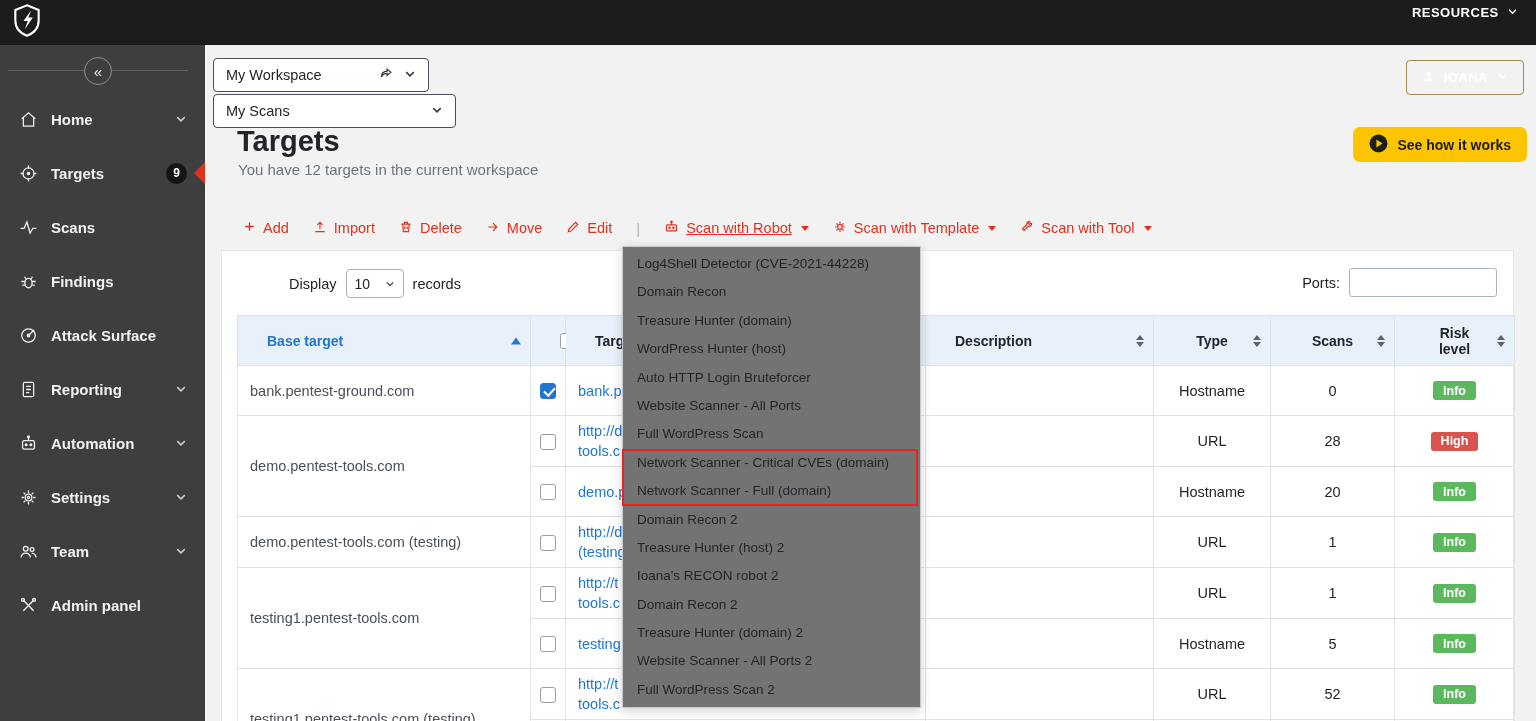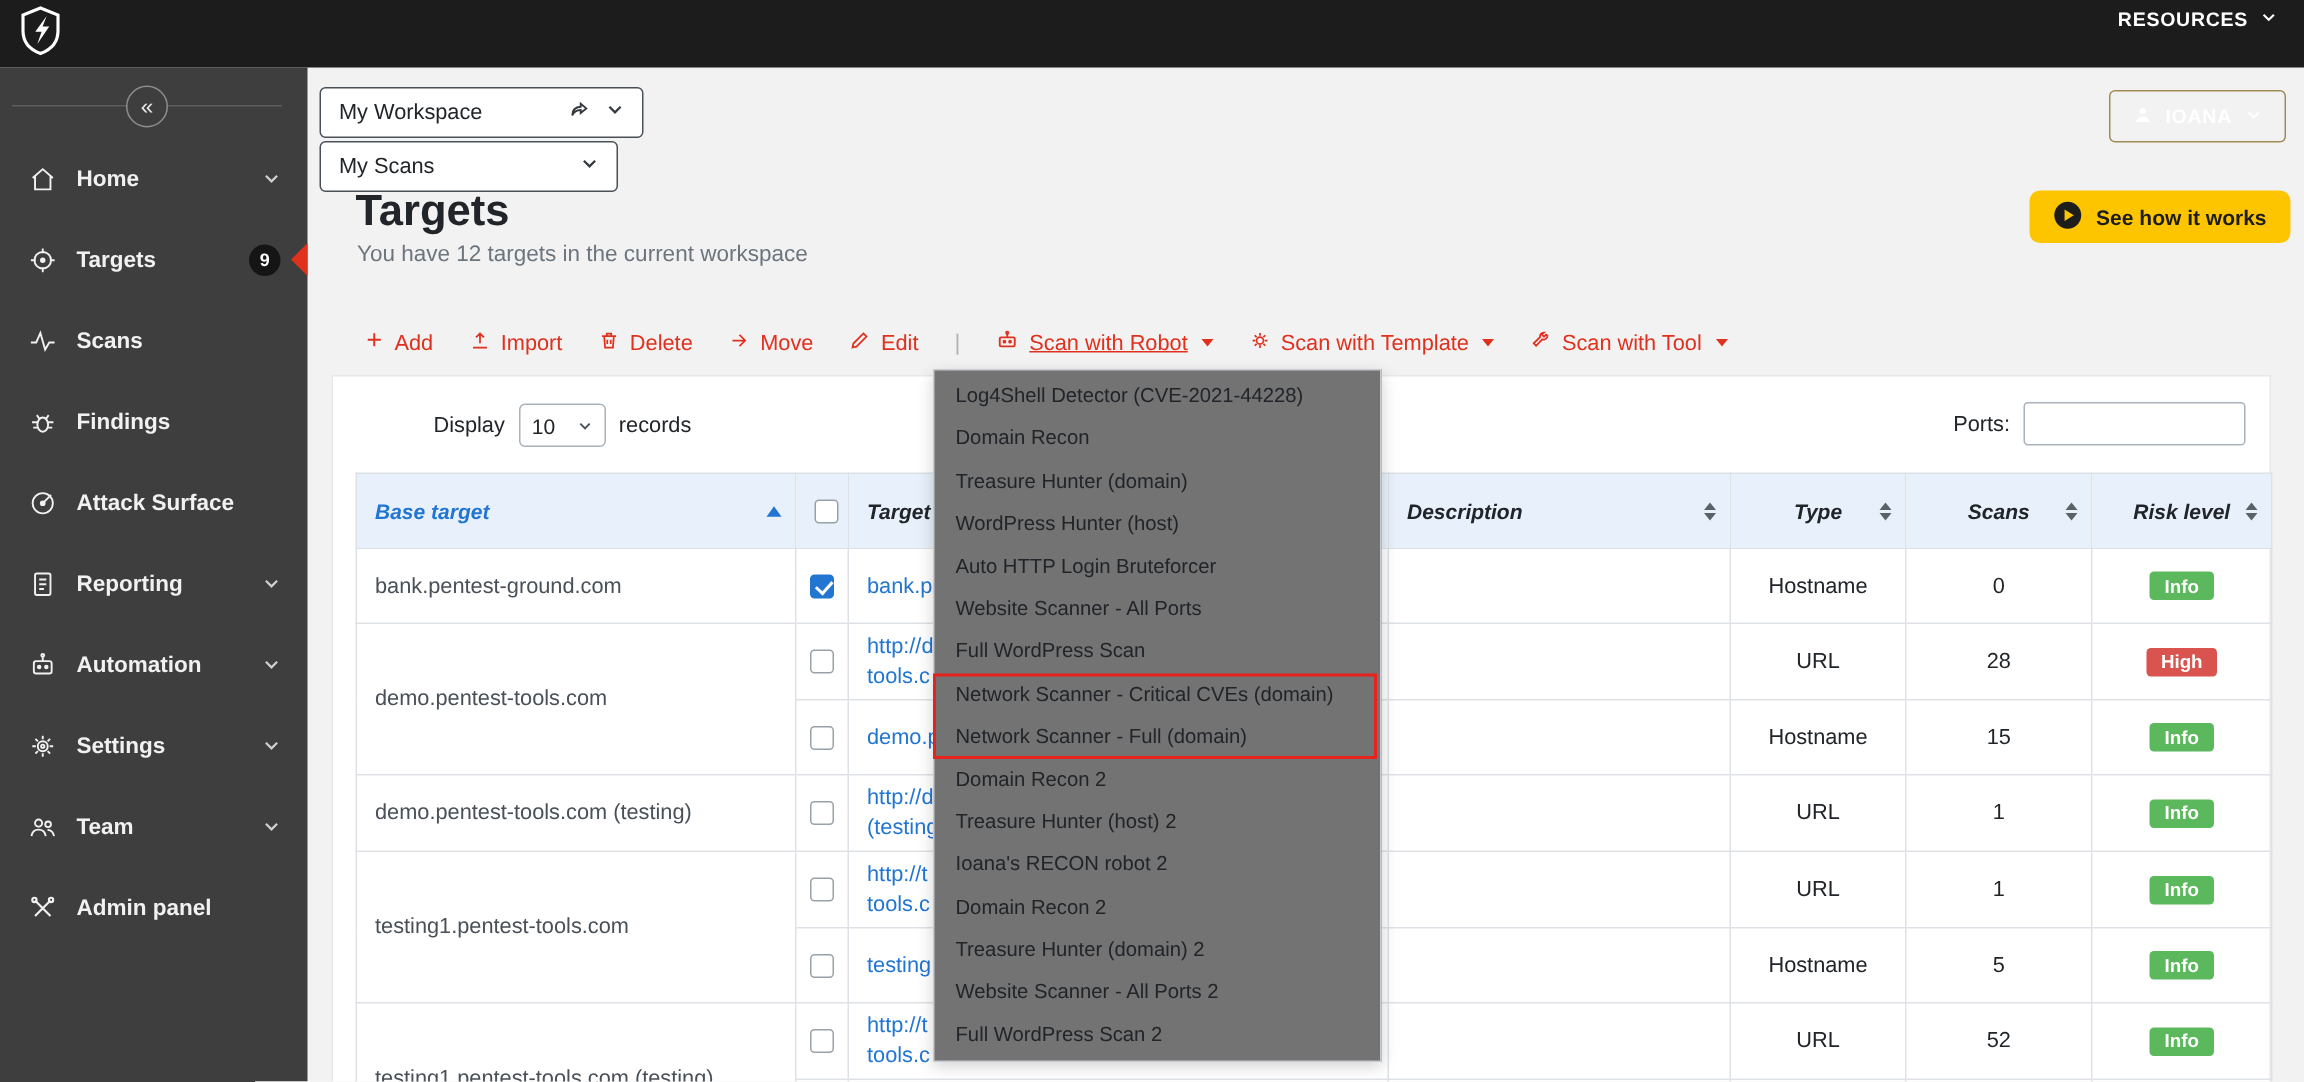--- a/index.html
+++ b/index.html
@@ -23,21 +23,21 @@
   .nlabel{flex:1;}
   .nchev{color:#cfcfcf;display:flex;}
   .badge9{width:21px;height:21px;border-radius:50%;background:#151515;color:#fff;font-size:12px;display:flex;align-items:center;justify-content:center;font-weight:700;}
   .red-arrow{position:absolute;right:0;top:50%;transform:translateY(-50%);width:0;height:0;border-top:11px solid transparent;border-bottom:11px solid transparent;border-right:11px solid #e0301e;}
 
   
   .main{position:absolute;left:205px;top:45px;right:0;bottom:0;background:#f2f2f2;}
   .selects-row{position:absolute;top:13px;left:8px;display:flex;gap:2px;flex-direction:column;}
   .wsel{height:34px;background:#fff;border:1px solid #495057;border-radius:4px;display:flex;align-items:center;padding:0 12px;font-size:14.5px;color:#212529;box-sizing:border-box;cursor:pointer;}
   .wsel-1{width:216px;}
-  .wsel-2{width:199px;}
+  .wsel-2{width:243px;}
   .wsel .wlabel{flex:1;}
   .wsel .wicons{display:flex;align-items:center;gap:10px;color:#343a40;}
 
   .page-title{position:absolute;top:61px;left:32px;font-size:29px;font-weight:700;color:#212529;}
   .page-sub{position:absolute;top:116px;left:33px;font-size:15px;color:#6c757d;}
   .cta{position:absolute;top:82px;right:9px;height:35px;background:#fdc500;border-radius:7px;display:flex;align-items:center;gap:9px;padding:0 16px;font-size:14px;font-weight:700;color:#1d1d1d;cursor:pointer;}
 
   .toolbar{position:absolute;top:174px;left:38px;display:flex;align-items:center;gap:24px;font-size:14.5px;color:#e0301e;}
   .tb-btn{display:flex;align-items:center;gap:7px;cursor:pointer;white-space:nowrap;}
   .tb-btn .underlined{text-decoration:underline;}
@@ -48,21 +48,21 @@
   .card{position:absolute;top:205px;left:16px;width:1293px;height:520px;background:#fff;border:1px solid #e7e7e7;box-sizing:border-box;}
   .controls{position:relative;height:64px;}
   .display-group{position:absolute;left:21px;top:18px;display:flex;align-items:center;gap:9px;font-size:14.5px;color:#212529;margin-left:46px;}
   .mini-select{width:58px;height:29px;border:1px solid #a9b1b9;border-radius:4px;display:flex;align-items:center;padding:0 8px;gap:6px;box-sizing:border-box;font-size:14px;color:#212529;cursor:pointer;background:#fff;}
   .mini-select .msv{flex:1;}
   .search-group{position:absolute;right:16px;top:17px;display:flex;align-items:center;gap:9px;font-size:14.5px;color:#212529;}
   .search-input{width:148px;height:29px;border:1px solid #aab2ba;border-radius:3px;box-sizing:border-box;font-family:"Liberation Sans",sans-serif;font-size:14px;padding:0 6px;}
 
   .data-table{margin:0 15px;width:1277px;border-collapse:collapse;table-layout:fixed;font-size:14.5px;color:#212529;}
   .data-table th,.data-table td{border:1px solid #dee2e6;box-sizing:border-box;}
-  .data-table th{background:#e8f1fb;height:50px;font-weight:700;font-size:14px;text-align:left;padding:0 12px;position:relative;color:#212529;font-style:italic;}
+  .data-table th{background:#e8f1fb;height:50px;font-weight:700;font-size:14px;text-align:left;padding:0 29px;position:relative;color:#212529;}
   .data-table th.center{text-align:center;}
   .data-table th.th-base{color:#2276d2;}
   .data-table tr.drow{height:50px;}
   .td-base{padding:0 12px;color:#495057;}
   .td-check{text-align:center;vertical-align:middle;}
   .td-target{padding:5px 12px;vertical-align:middle;}
   .tlink{color:#2276d2;line-height:20px;display:block;cursor:pointer;white-space:nowrap;overflow:hidden;}
   .td-center{text-align:center;}
   .risk-badge{display:inline-block;padding:2.5px 10px;border-radius:3px;font-size:12.5px;font-weight:700;color:#fff;}
   .risk-info{background:#5cb85c;}
@@ -459,21 +459,21 @@
             <td class="td-center">28</td>
             <td class="td-center"><span class="risk-badge risk-high">High</span></td>
           </tr>
           <tr class="drow">
             <td class="td-check"><span class="cb"></span></td>
             <td class="td-target">
                 <span class="tlink">demo.p</span>
               </td>
             <td></td>
             <td class="td-center">Hostname</td>
-            <td class="td-center">15</td>
+            <td class="td-center">20</td>
             <td class="td-center"><span class="risk-badge risk-info">Info</span></td>
           </tr>
           <tr class="drow">
             <td class="td-base">demo.pentest-tools.com (testing)</td>
             <td class="td-check"><span class="cb"></span></td>
             <td class="td-target">
               <span class="tlink">http://d</span>
               <span class="tlink">(testing</span>
             </td>
             <td></td>

